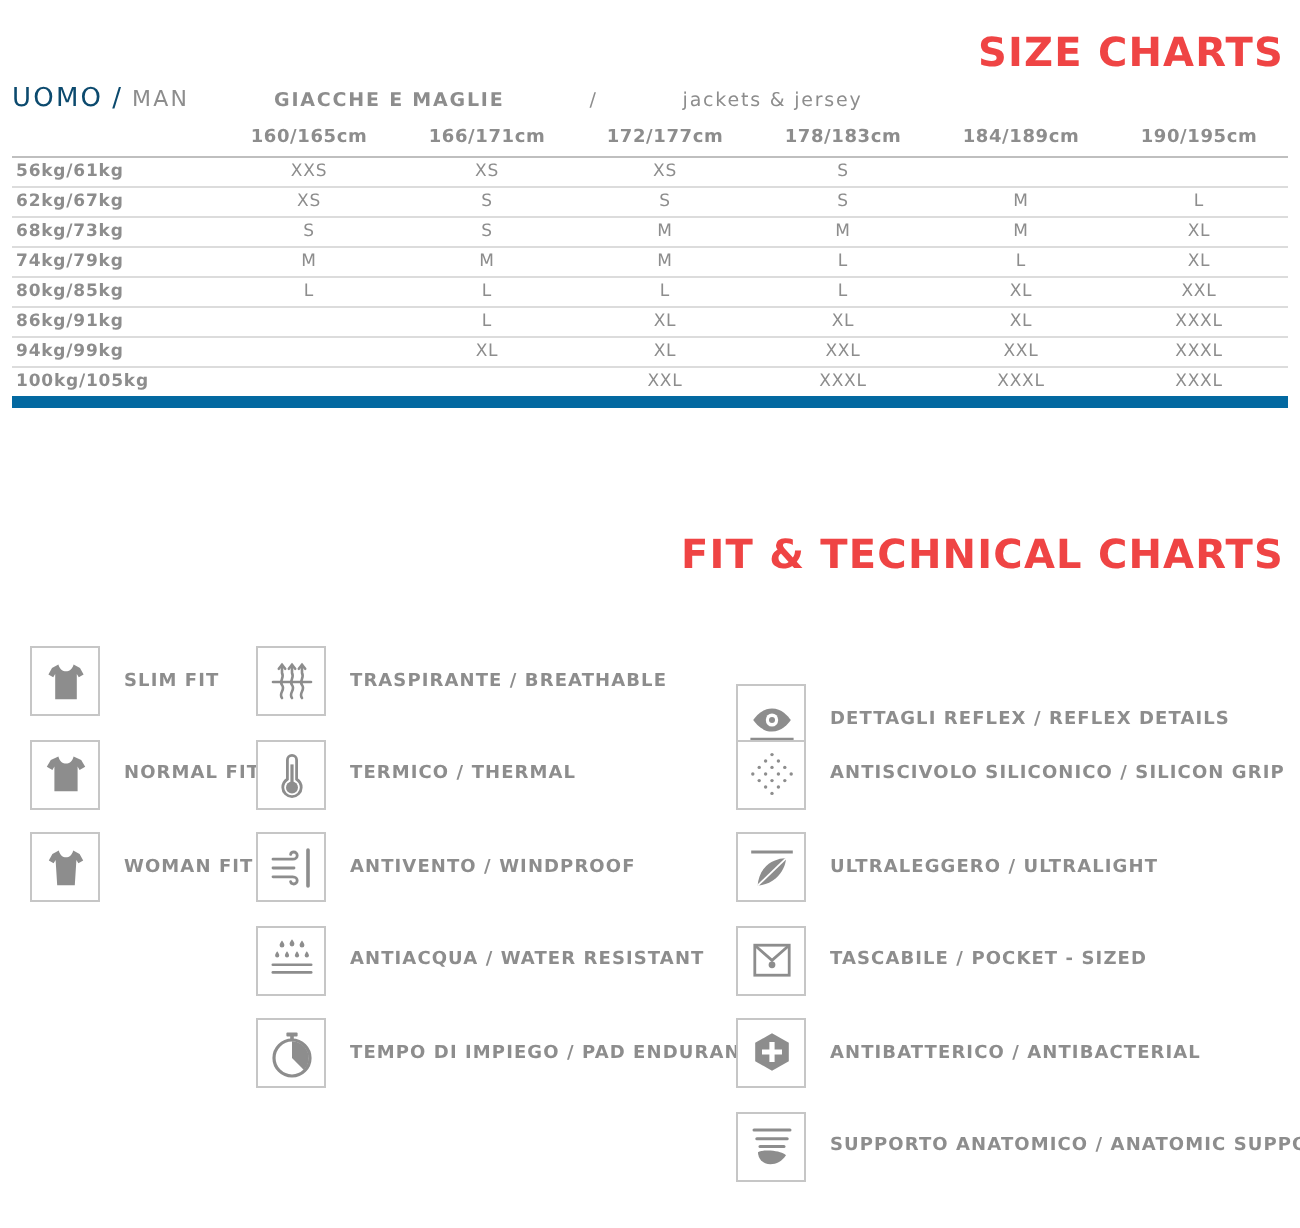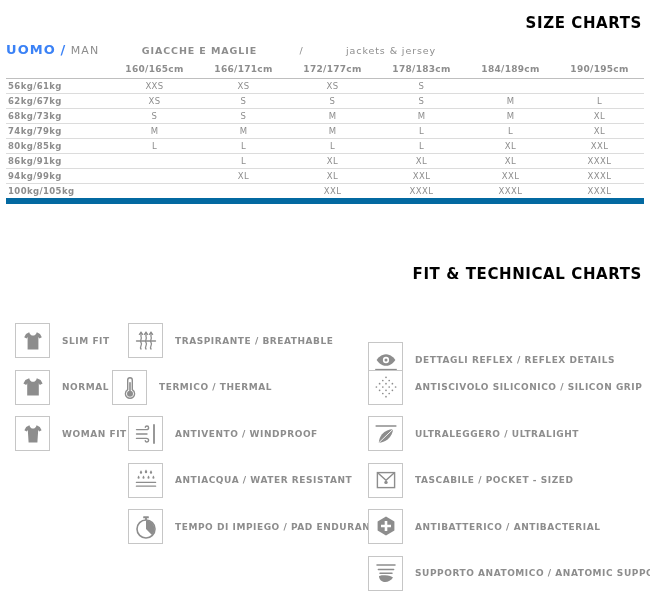--- a/index.html
+++ b/index.html
@@ -13,42 +13,41 @@
     position: relative;
     font-family: "Liberation Sans", sans-serif;
     color: #8a8a8a;
     overflow: hidden;
   }
 
   
   .main-title {
     position: absolute;
     right: 8px;
-    font-size: 15px;
+    font-size: 20px;
     font-weight: bold;
     letter-spacing: 0.6px;
-    color: #000000;
+    color: #ef4444;
     font-family: "DejaVu Sans", sans-serif;
   }
   #size-charts-title { top: 14px; }
   #fit-charts-title  { top: 265px; }
 
   
   .section-header {
     position: absolute;
     top: 40px;
     left: 6px;
     white-space: nowrap;
   }
   .sh-uomo {
     font-size: 13px;
     letter-spacing: 1.1px;
-    color: #3b82f6;
-    font-family: "DejaVu Sans", sans-serif;
-    font-weight: bold;
+    color: #0c4a6e;
+    font-family: "DejaVu Sans", sans-serif;
   }
   .sh-man {
     font-size: 11px;
     letter-spacing: 1.1px;
     color: #8d8d8d;
     font-family: "DejaVu Sans", sans-serif;
   }
   .sh-cat {
     font-size: 9.5px;
     letter-spacing: 0.9px;
@@ -274,21 +273,21 @@
             <path d="M13 21 C11 18.5 15 17 13 14.5 C11.4 12.5 14.4 11 13 8.5 L13 4.5"></path>
             <path d="M18 21 C16 18.5 20 17 18 14.5 C16.4 12.5 19.4 11 18 8.5 L18 4.5"></path>
             <path d="M6.4 6.4 L8 4.4 L9.6 6.4"></path>
             <path d="M11.4 6.4 L13 4.4 L14.6 6.4"></path>
             <path d="M16.4 6.4 L18 4.4 L19.6 6.4"></path>
           </g>
         </svg>
       </div>
       <div class="flabel">TRASPIRANTE / BREATHABLE</div>
     </div>
-    <div class="feature" style="left: 112px; top: 369.5px; justify-content: flex-end;">
+    <div class="feature" style="left: 128px; top: 369.5px; justify-content: flex-end;">
       <div class="ibox">
         <svg width="26" height="26" viewBox="0 0 26 26">
           <g fill="none" stroke="#8d8d8d" stroke-width="1.4">
             <path d="M10.7 15.6 L10.7 6.0 C10.7 4.7 11.7 3.7 13 3.7 C14.3 3.7 15.3 4.7 15.3 6.0 L15.3 15.6 C16.7 16.5 17.6 18.0 17.6 19.7 C17.6 22.2 15.5 24.3 13 24.3 C10.5 24.3 8.4 22.2 8.4 19.7 C8.4 18.0 9.3 16.5 10.7 15.6 Z"></path>
           </g>
           <circle cx="13" cy="19.8" r="3.0" fill="#8d8d8d"></circle>
           <rect x="12.2" y="8.2" width="1.6" height="10" fill="#8d8d8d"></rect>
         </svg>
       </div>
       <div class="flabel">TERMICO / THERMAL</div>

